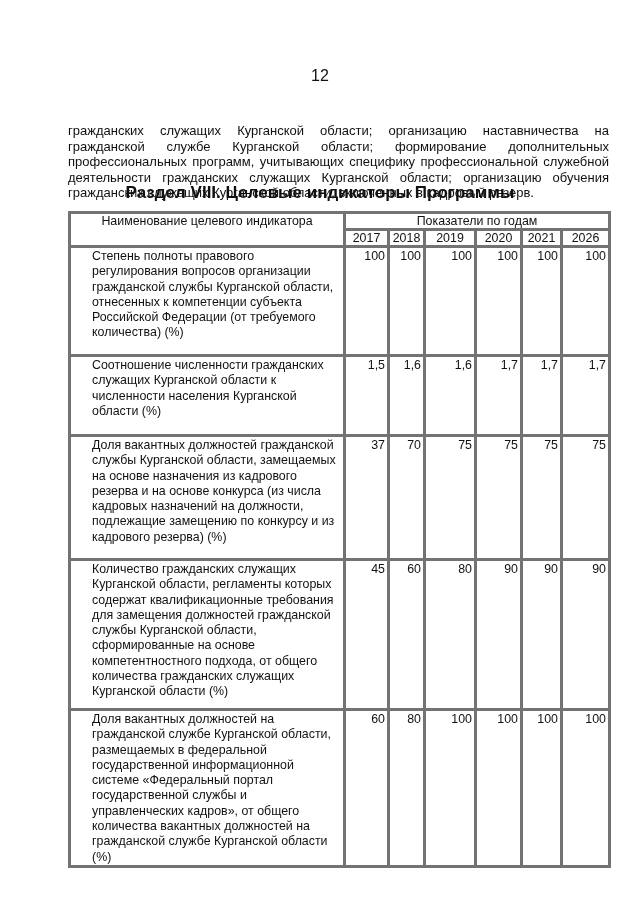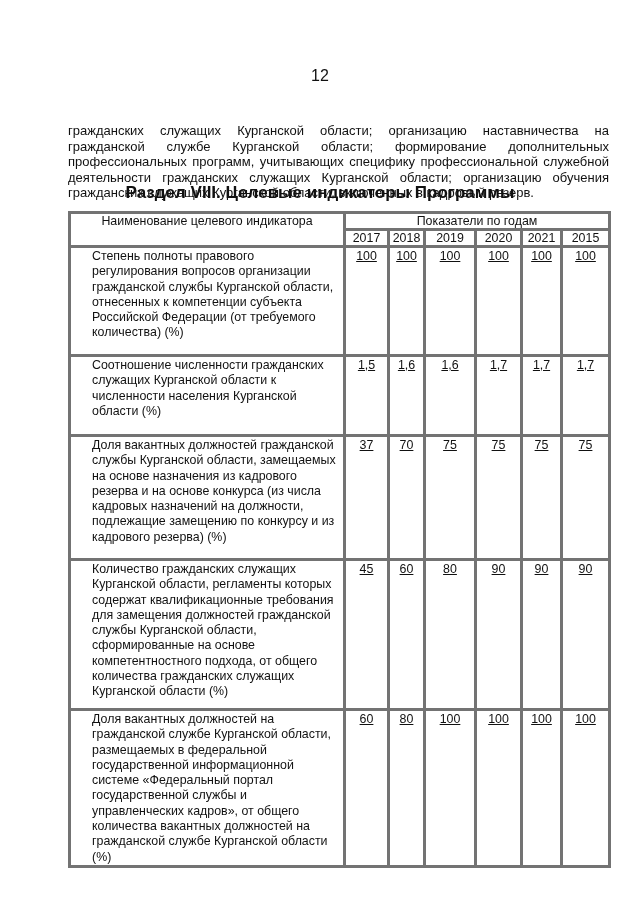--- a/index.html
+++ b/index.html
@@ -24,21 +24,21 @@
       position: absolute; top: 211px; left: 68px; width: 540px;
       border-collapse: collapse; font-size: 12.4px; line-height: 15.3px;
       table-layout: fixed;
     }
     table.ind th, table.ind td {
       border: 3px solid #737373; padding: 0 2px; vertical-align: top;
       font-weight: normal;
     }
     table.ind th { text-align: center; line-height: 14px; }
     table.ind td.name { text-align: left; padding: 1px 3px 0 21px; }
-    table.ind td.val { text-align: center; padding-top: 1px; text-decoration: underline; }
+    table.ind td.val { text-align: right; padding-top: 1px; }
     col.c-name { width: 275px; }
     col.c-2017 { width: 44px; }
     col.c-2018 { width: 36px; }
     col.c-2019 { width: 51px; }
     col.c-2020 { width: 46px; }
     col.c-2021 { width: 40px; }
     col.c-2022 { width: 48px; }
     tr.r1 td { height: 105px; }
     tr.r2 td { height: 76px; }
     tr.r3 td { height: 120px; }
@@ -70,21 +70,21 @@
     <tr>
       <th rowspan="2" style="vertical-align:top;">Наименование целевого индикатора</th>
       <th colspan="6">Показатели по годам</th>
     </tr>
     <tr>
       <th>2017</th>
       <th>2018</th>
       <th>2019</th>
       <th>2020</th>
       <th>2021</th>
-      <th>2015</th>
+      <th>2026</th>
     </tr>
   </thead>
   <tbody>
     <tr class="r1">
       <td class="name">Степень полноты правового регулирования вопросов организации гражданской службы Курганской области, отнесенных к компетенции субъекта Российской Федерации (от требуемого количества) (%)</td>
       <td class="val">100</td>
       <td class="val">100</td>
       <td class="val">100</td>
       <td class="val">100</td>
       <td class="val">100</td>

